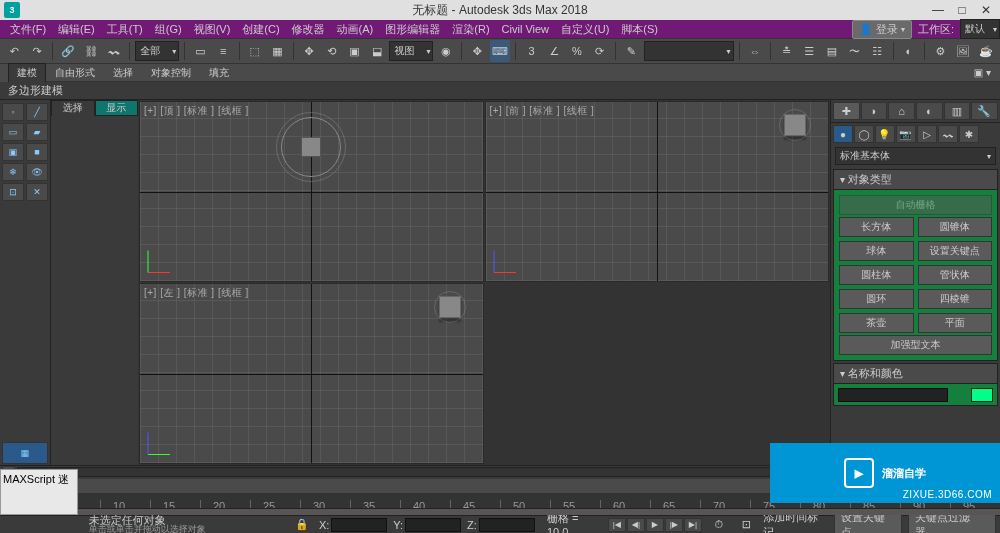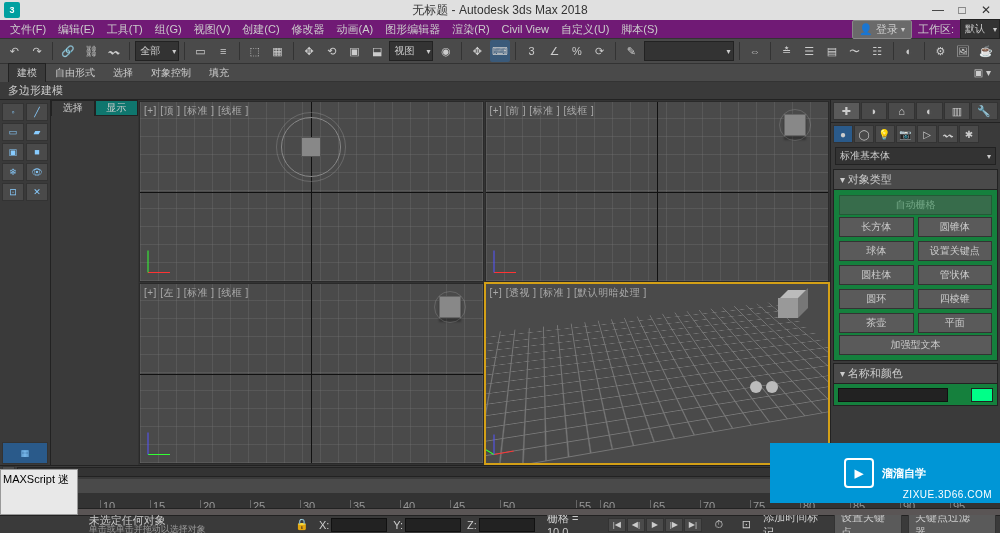--- a/index.html
+++ b/index.html
@@ -72,21 +72,21 @@
   .cmdpanel .rollhead { background:#4a4a4a; margin:2px 2px 0; padding:2px 6px; font-size:10px; border:1px solid #222; }
   .cmdpanel .rollbody { background:#15803d; margin:0 2px; padding:4px; border:1px solid #222; border-top:none; }
   .cmdpanel .btn { background:#5a5a5a; border:1px solid #333; text-align:center; padding:2px 0; font-size:10px; margin:1px; }
   .cmdpanel .btngrid { display:grid; grid-template-columns:1fr 1fr; gap:2px; }
   .cmdpanel .swatch { width:22px; height:14px; background:#00ff88; border:1px solid #222; float:right; }
   
   .timeline { height:50px; background:#3a3a3a; border-top:1px solid #222; display:flex; flex-direction:column; position:relative; }
   .timeslider { height:16px; background:#4a4a4a; display:flex; align-items:center; position:relative; }
   .thandle { position:absolute; left:4px; width:70px; height:14px; background:#666; border:1px solid #888; display:flex; align-items:center; justify-content:center; font-size:9px; }
   .ruler { height:16px; background:#333; position:relative; display:flex; font-size:8px; color:#999; overflow:hidden; }
-  .ruler .tick { position:absolute; bottom:0; border-left:1px solid #666; height:8px; padding-left:2px;text-decoration:underline; }
+  .ruler .tick { position:absolute; bottom:0; border-left:1px solid #666; height:8px; padding-left:12px;text-decoration:underline; }
   .trkbed { height:8px; background:#5a5555; border-top:1px solid #222; }
   .navrow { display:flex; align-items:center; padding:0 2px; gap:2px; height:14px; }
   .navrow .seg { font-size:9px; padding:0 2px; background:#4a4a4a; border:1px solid #333; }
   .statusbar { height:18px; background:#3a3a3a; border-top:1px solid #222; display:flex; align-items:center; font-size:10px; padding:0 4px; gap:6px; }
   .statusbar .coord { display:flex; align-items:center; gap:2px; }
   .statusbar .coord input { width:56px; height:14px; background:#222; border:1px solid #111; color:#ccc; font-size:9px; padding:0 2px; }
   .statusbar .play { display:flex; gap:1px; }
   .statusbar .play div { width:18px; height:14px; background:#4a4a4a; border:1px solid #333; display:flex; align-items:center; justify-content:center; font-size:8px; }
   .wm { position:absolute; right:0; bottom:30px; width:230px; height:60px; background:#0096d6; display:flex; align-items:center; justify-content:center; color:#fff; font-size:22px; font-weight:bold; gap:8px; z-index:50; }
   .wm .play { width:30px; height:30px; border:2px solid #fff; border-radius:4px; display:flex; align-items:center; justify-content:center; }
@@ -253,38 +253,20 @@
     </div>
     <div class="vp">
       <div class="vplabel">[+] [左 ] [标准 ] [线框 ]</div>
       <div class="grid darkc"></div>
       <div class="cube"></div>
       <div class="axis">
           <div class="ln" style="width:22px;background:#3f3;transform:rotate(0deg)"></div>
           <div class="ln" style="width:22px;background:#55f;transform:rotate(-90deg)"></div>
         </div>
     </div>
-    <div class="vp active">
-      <div class="vplabel">[+] [透视 ] [标准 ] [默认明暗处理 ]</div>
-      <div class="pgrid"></div>
-      <div class="pcube">
-          <div class="t"></div>
-          <div class="f"></div>
-          <div class="s"></div>
-        </div>
-      <div class="axis">
-          <div class="ln" style="width:20px;background:#f33;transform:rotate(-10deg)"></div>
-          <div class="ln" style="width:20px;background:#3f3;transform:rotate(-150deg)"></div>
-          <div class="ln" style="width:20px;background:#55f;transform:rotate(-90deg)"></div>
-        </div>
-      <div class="ghosts">
-          <div></div>
-          <div></div>
-        </div>
-    </div>
   </div>
 
   <div class="cmdpanel">
     <div class="tabrow">
       <div class="ctab act">✚</div>
       <div class="ctab">◗</div>
       <div class="ctab">⌂</div>
       <div class="ctab">◐</div>
       <div class="ctab">▥</div>
       <div class="ctab">🔧</div>
@@ -340,21 +322,21 @@
       <div class="tick" style="left: 50px;">5</div>
       <div class="tick" style="left: 100px;">10</div>
       <div class="tick" style="left: 150px;">15</div>
       <div class="tick" style="left: 200px;">20</div>
       <div class="tick" style="left: 250px;">25</div>
       <div class="tick" style="left: 300px;">30</div>
       <div class="tick" style="left: 350px;">35</div>
       <div class="tick" style="left: 400px;">40</div>
       <div class="tick" style="left: 450px;">45</div>
       <div class="tick" style="left: 500px;">50</div>
-      <div class="tick" style="left: 550px; margin-left: 26px;">55</div>
+      <div class="tick" style="left: 550px;">55</div>
       <div class="tick" style="left: 600px;">60</div>
       <div class="tick" style="left: 650px;">65</div>
       <div class="tick" style="left: 700px;">70</div>
       <div class="tick" style="left: 750px;">75</div>
       <div class="tick" style="left: 800px;">80</div>
       <div class="tick" style="left: 850px;">85</div>
       <div class="tick" style="left: 900px;">90</div>
       <div class="tick" style="left: 950px;">95</div>
     </div>
   <div class="trkbed"></div>

